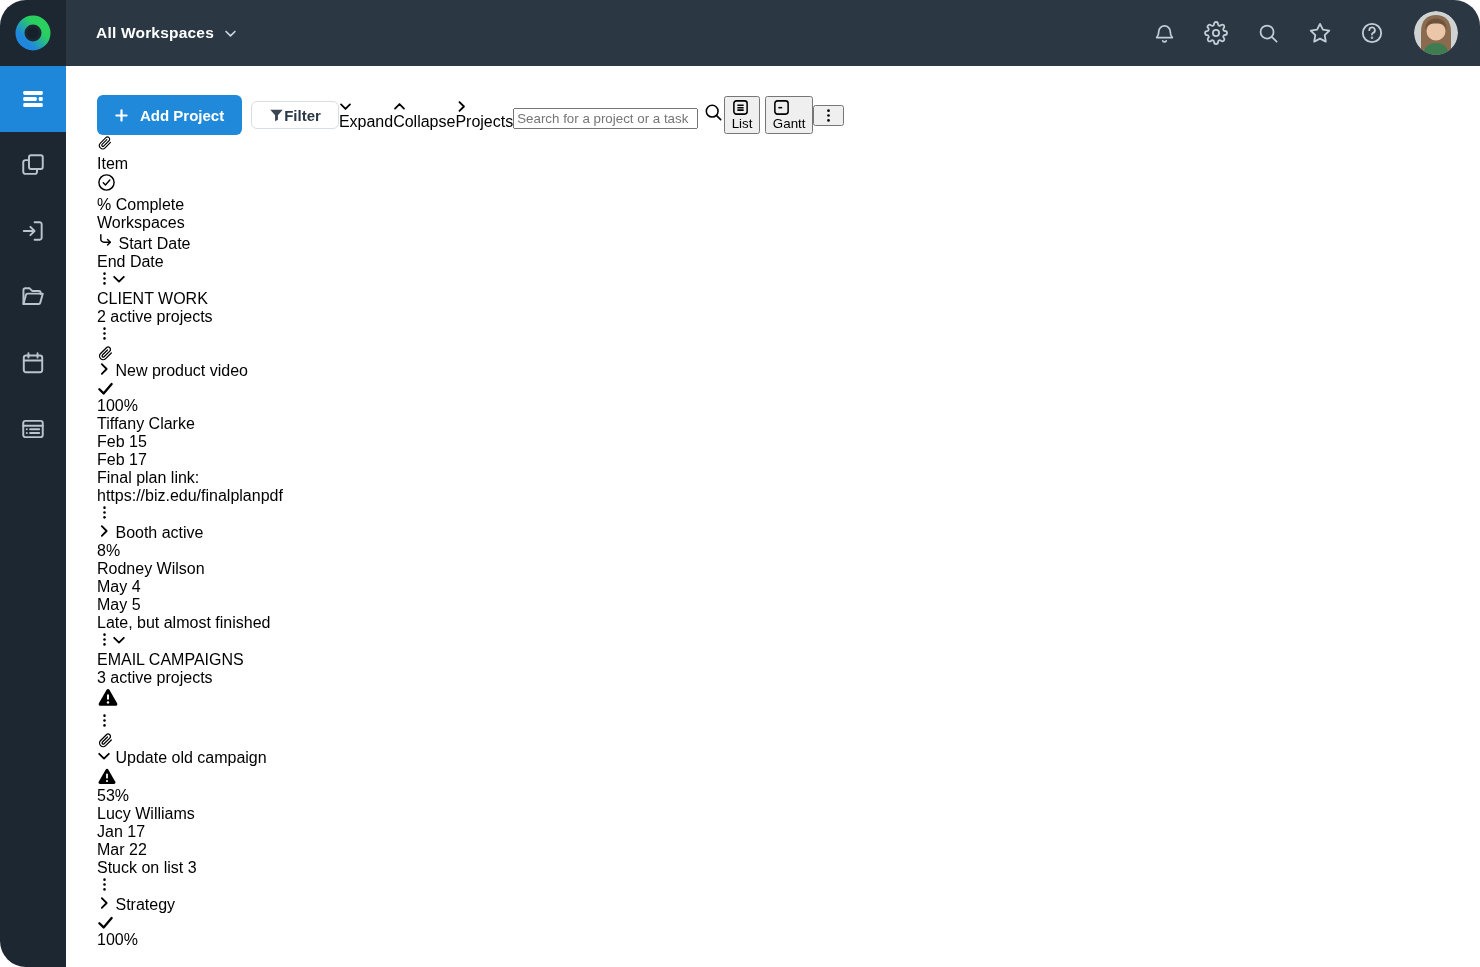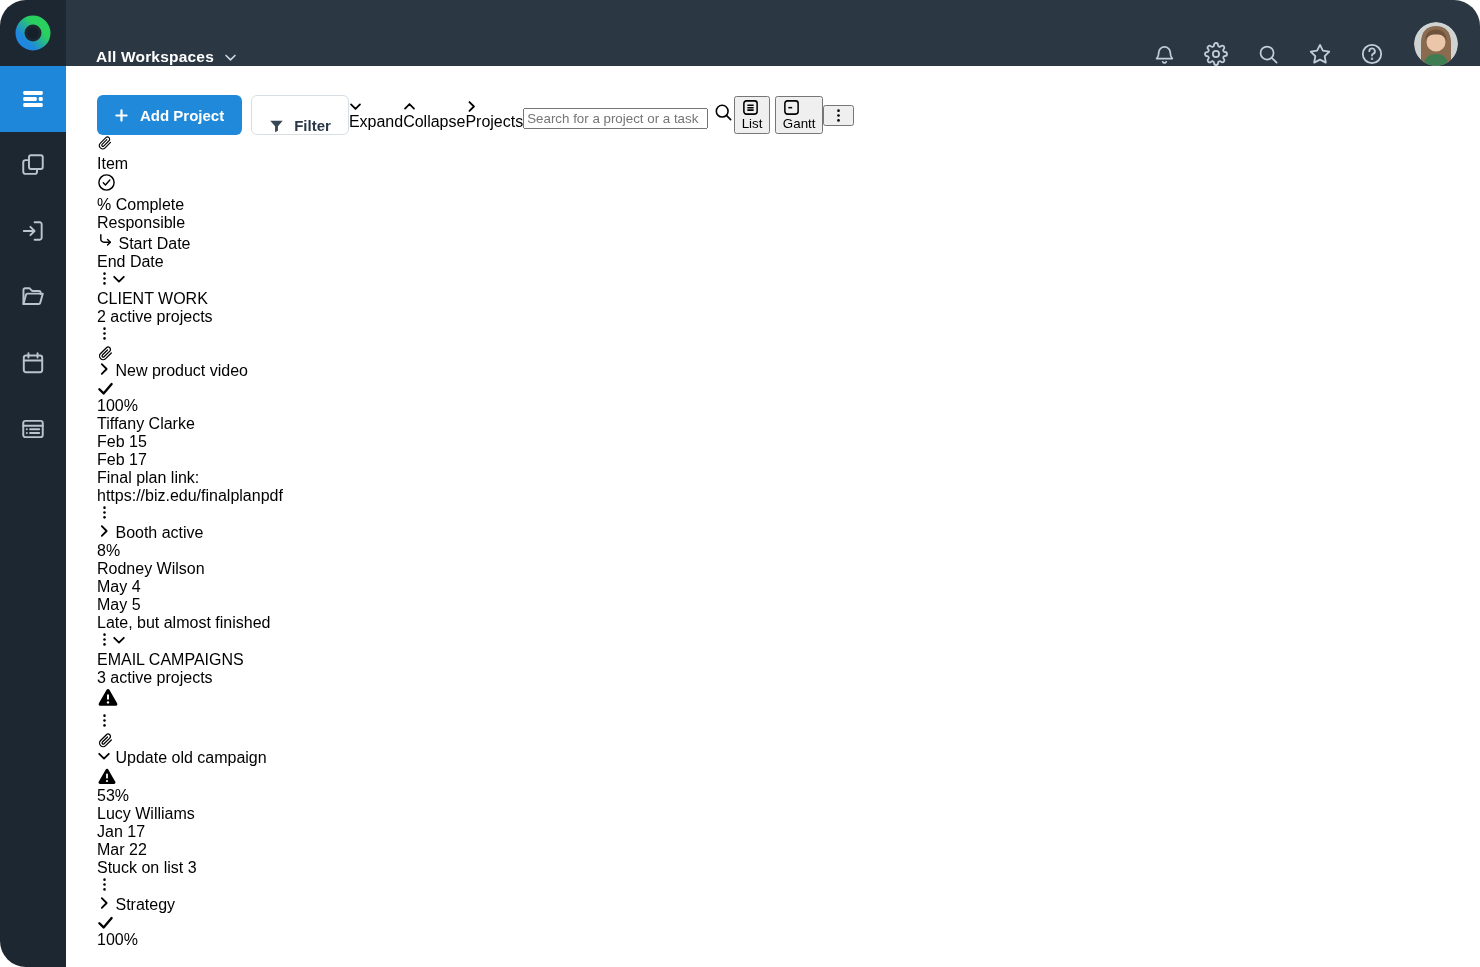--- a/index.html
+++ b/index.html
@@ -5,34 +5,34 @@
   html,body{margin:0;padding:0;background:#fff;font-family:"Liberation Sans",sans-serif;}
   .app{position:relative;width:1480px;height:967px;border-radius:26px;overflow:hidden;background:#fff;}
 
   
   .sidebar{position:absolute;left:0;top:0;bottom:0;width:66px;background:#1d2732;z-index:3;}
   .logo{height:66px;display:flex;align-items:center;justify-content:center;}
   .nav-item{height:66px;display:flex;align-items:center;justify-content:center;color:#b9c4cd;cursor:pointer;}
   .nav-item.active{background:#1e87d9;color:#fff;}
 
   
-  .topbar{position:absolute;left:66px;right:0;top:0;height:66px;background:#2b3844;display:flex;align-items:flex-end;padding:0 22px 0 30px;box-sizing:border-box;z-index:2;}
+  .topbar{position:absolute;left:66px;right:0;top:0;height:66px;background:#2b3844;display:flex;align-items:center;padding:0 22px 0 30px;box-sizing:border-box;z-index:2;}
   .workspace{color:#fff;font-size:15.5px;font-weight:700;display:flex;align-items:center;gap:10px;cursor:pointer;letter-spacing:.2px;}
   .workspace .wchev{color:#cdd6dd;display:flex;}
   .topbar-right{margin-left:auto;display:flex;align-items:center;gap:28px;color:#c3cdd5;}
   .tb-icon{width:24px;height:24px;display:flex;align-items:center;justify-content:center;cursor:pointer;}
   .avatar{width:44px;height:44px;border-radius:50%;overflow:hidden;margin-left:30px;cursor:pointer;flex:none;}
 
   
   .main{position:absolute;left:66px;top:66px;right:0;bottom:0;background:#fff;padding:29px 15px 0 31px;box-sizing:border-box;overflow:hidden;}
 
   
   .toolbar{display:flex;align-items:center;height:40px;}
   .btn-primary{height:40px;background:#2189d9;color:#fff;font-weight:700;font-size:15px;border:none;border-radius:6px;padding:0 18px;display:flex;align-items:center;gap:12px;cursor:pointer;font-family:inherit;}
-  .btn-filter{height:40px;background:#fff;border:1px solid #d7dee3;color:#2b3947;font-weight:700;font-size:15px;border-radius:6px;padding:0 17px;margin-left:9px;display:flex;gap:10px;align-items:flex-end;cursor:pointer;font-family:inherit;}</style>
+  .btn-filter{height:28px;background:#fff;border:1px solid #d7dee3;color:#2b3947;font-weight:700;font-size:15px;border-radius:6px;padding:0 17px;margin-left:9px;display:flex;align-items:center;cursor:pointer;font-family:inherit;}</style>
 </head>
 <body>
 
 <div class="app">
 
   <aside class="sidebar">
     <div class="logo">
       <svg viewBox="0 0 40 40" width="40" height="40">
         <defs>
             <linearGradient id="lg" x1="1" y1="0" x2="0" y2="1">
@@ -256,21 +256,21 @@
           </svg>
       </div>
       <div class="h-item">Item</div>
       <div class="th-center">
         <svg viewBox="0 0 20 20" width="19" height="19" fill="none" stroke="currentColor" stroke-width="1.5" stroke-linecap="round" stroke-linejoin="round">
             <circle cx="10" cy="10" r="8"></circle>
             <path d="m6.6 10.3 2.3 2.3 4.6-5.2"></path>
           </svg>
       </div>
       <div class="h-complete">% Complete</div>
-      <div class="h-resp">Responsible</div>
+      <div class="h-resp">Workspaces</div>
       <div class="h-start">
         <span class="t-icon">
           <svg viewBox="0 0 20 20" width="17" height="17" fill="none" stroke="currentColor" stroke-width="1.7" stroke-linecap="round" stroke-linejoin="round">
               <path d="M4.5 3.2v5.2A3.6 3.6 0 0 0 8.1 12h7.4"></path>
               <path d="m12.4 8.8 3.3 3.2-3.3 3.2"></path>
             </svg>
         </span>
         <span>Start Date</span>
       </div>
       <div class="h-end">End Date</div>

